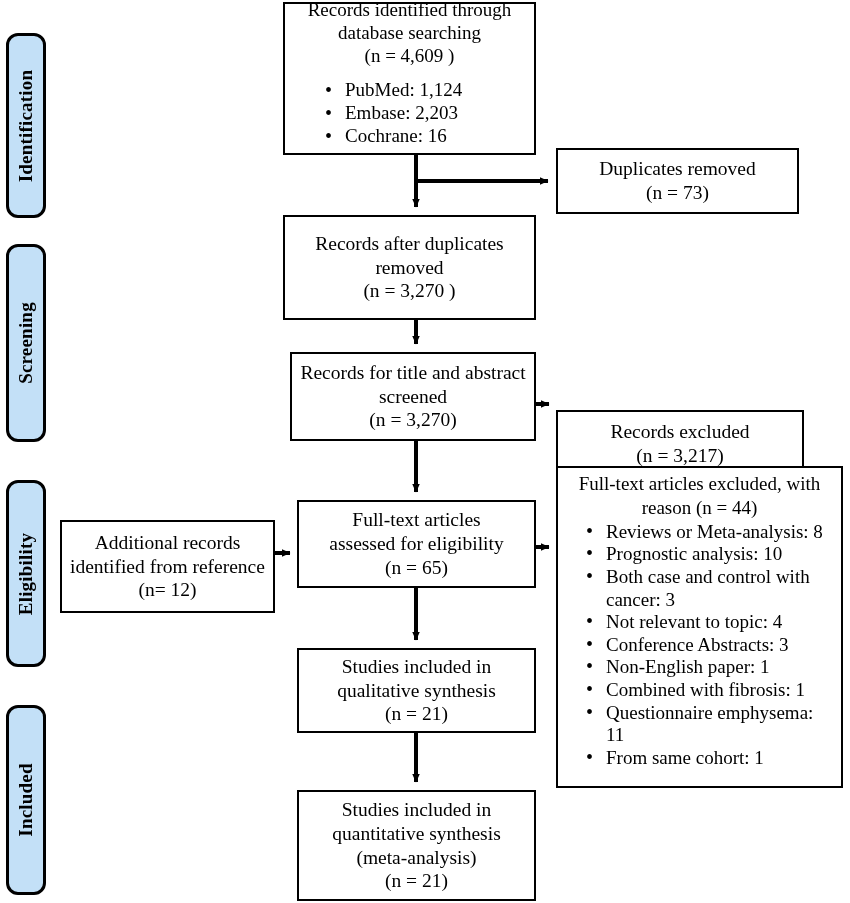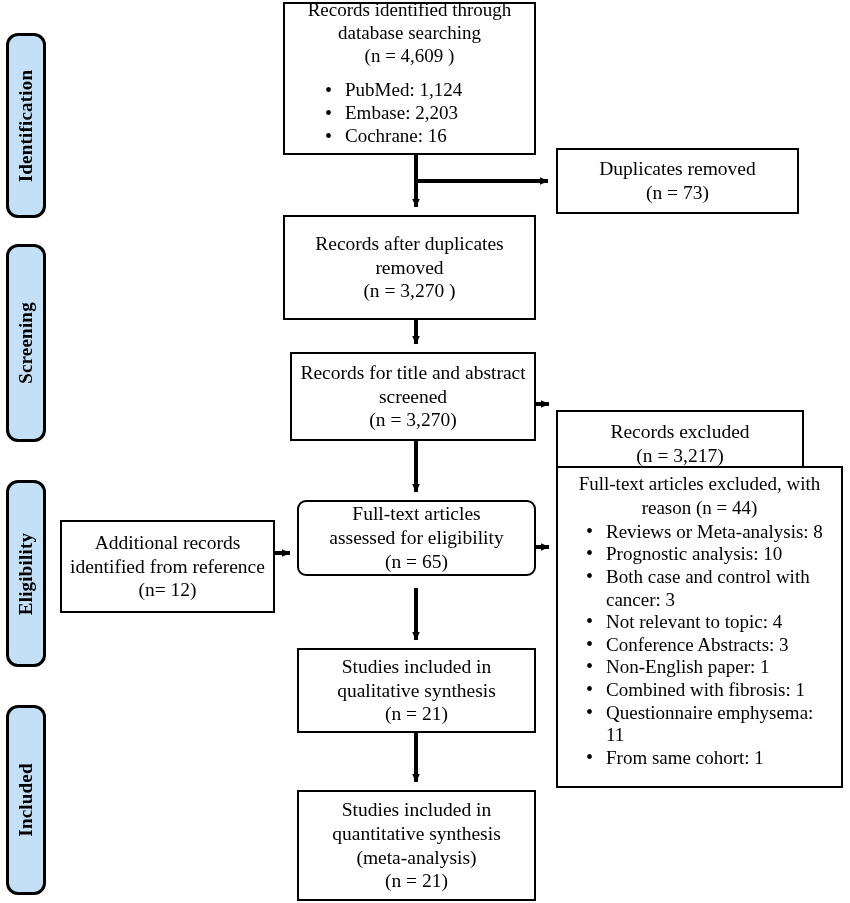--- a/index.html
+++ b/index.html
@@ -88,21 +88,21 @@
   #node-identified   { left: 283px; top: 2px;   width: 253px; height: 153px; }
   #node-identified .line { font-size: 19px; }
   #node-identified .bullets li { font-size: 19px; padding-left: 34px; }
   #node-identified .bullets li::before { left: 14px; }
 
   #node-duplicates   { left: 556px; top: 148px; width: 243px; height: 66px; }
   #node-afterdup     { left: 283px; top: 215px; width: 253px; height: 105px; }
   #node-screened     { left: 290px; top: 352px; width: 246px; height: 89px; }
   #node-excluded     { left: 556px; top: 370px; width: 248px; height: 68px; margin-top: 40px; }
   #node-additional   { left: 60px;  top: 520px; width: 215px; height: 93px; }
-  #node-fulltext     { left: 297px; top: 500px; width: 239px; height: 76px; border-radius: 9px; }
+  #node-fulltext     { left: 297px; top: 500px; width: 239px; height: 88px; }
   #node-ftexcluded   { left: 556px; top: 466px; width: 287px; height: 322px; padding: 6px 6px; justify-content: center; }
   #node-ftexcluded .line { font-size: 19px; }
   #node-ftexcluded .bullets { margin-top: 2px; }
   #node-ftexcluded .bullets li { font-size: 19px; line-height: 1.19; padding-left: 24px; }
   #node-ftexcluded .bullets li::before { left: 4px; }
 
   #node-qualitative  { left: 297px; top: 648px; width: 239px; height: 85px; }
   #node-quantitative { left: 297px; top: 790px; width: 239px; height: 111px; }
 
   

